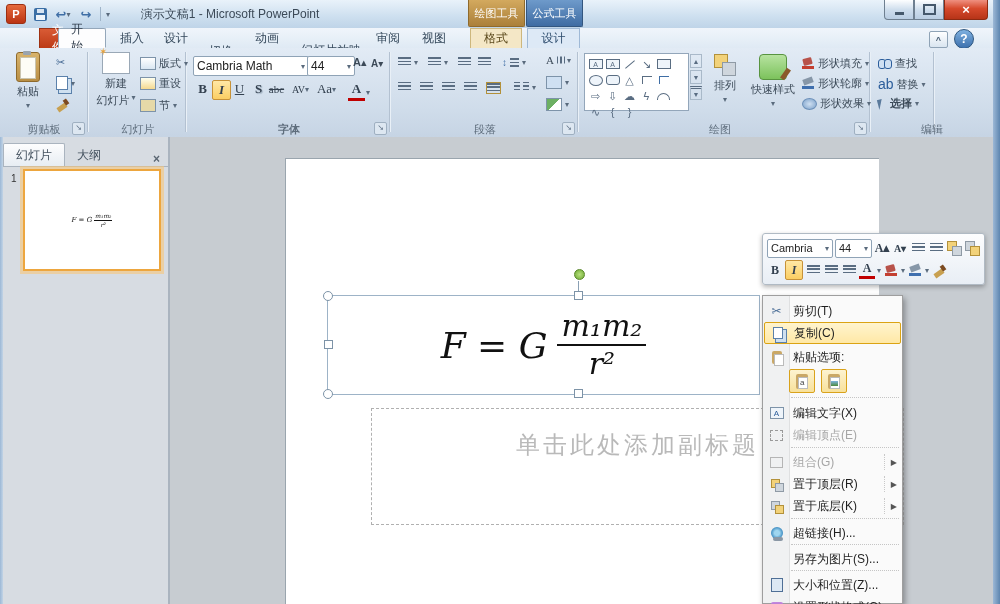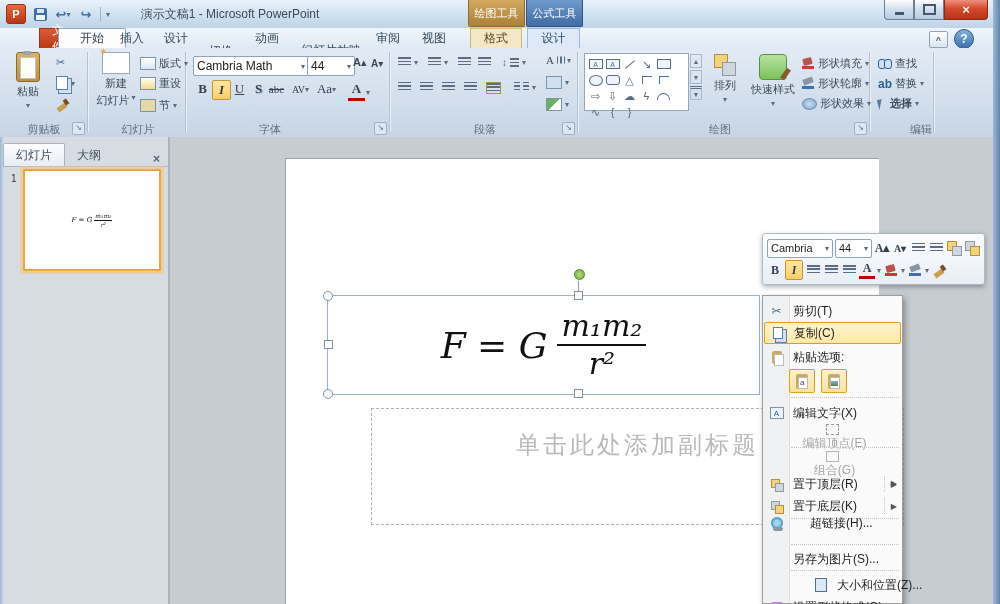--- a/index.html
+++ b/index.html
@@ -95,21 +95,21 @@
   .fill-ic:before{content:"";position:absolute;left:1px;top:0;width:9px;height:7px;background:#b8524a;transform:rotate(-15deg);border-radius:1px;}
   .fill-ic:after{content:"";position:absolute;left:0;bottom:0;width:12px;height:3px;background:#c33f31;}
   .outline-ic{width:13px;height:11px;position:relative;}
   .outline-ic:before{content:"";position:absolute;left:1px;top:0;width:10px;height:6px;background:#8797a8;transform:rotate(-20deg);}
   .outline-ic:after{content:"";position:absolute;left:0;bottom:0;width:12px;height:3px;background:#3f6fae;}
   .effect-ic{width:13px;height:10px;border-radius:50%;background:radial-gradient(#cfe0f2,#7ba0c9);border:1px solid #6b8fb8;}
   .find-ic{width:14px;height:9px;position:relative;}
   .find-ic:before,.find-ic:after{content:"";position:absolute;top:0;width:6px;height:8px;border:1.5px solid #2b5d9b;border-radius:3px;background:#cfe0f2;}
   .find-ic:before{left:0;} .find-ic:after{right:0;}
   .select-ic{width:0;height:0;border-left:5px solid #5a7a9c;border-right:4px solid transparent;border-bottom:10px solid transparent;transform:rotate(-15deg);}
-  .replace-ic{font-size:12px;color:#2b5d9b;font-weight:bold;}
+  .replace-ic{font-size:14px;color:#2b5d9b;font-weight:normal;}
   
   .panel{left:3px;top:137px;width:165px;height:467px;background:#d7dce2;}
   .panel-tabs{position:absolute;left:0;top:6px;width:165px;height:23px;border-bottom:1px solid #aab4bf;display:flex;align-items:flex-end;}
   .ptab{height:22px;display:flex;align-items:center;padding:0 12px;font-size:12px;color:#44525f;}
   .ptab-active{background:linear-gradient(#fdfdfe,#e7edf3);border:1px solid #aab4bf;border-bottom:none;border-radius:2px 2px 0 0;}
   .ptab-close{margin-left:auto;margin-right:8px;color:#5a6672;font-weight:bold;font-size:12px;}
   .thumb-num{position:absolute;left:8px;top:36px;font-size:10px;color:#333;}
   .thumb{position:absolute;left:20px;top:32px;width:134px;height:98px;background:#fff;
      border:2px solid #eda63e;box-shadow:0 0 0 3px rgba(247,199,124,.6);display:flex;align-items:center;justify-content:center;}
   .splitter{left:168px;top:137px;width:2px;height:467px;background:#aab4bf;}
@@ -142,21 +142,21 @@
   .mb-btn.active{background:linear-gradient(#ffe8a6,#fbce63);border:1px solid #c79239;border-radius:2px;}
   
   .menu{left:762px;top:295px;width:141px;height:309px;background:#fafafa;border:1px solid #9e9e9e;
      box-shadow:2px 3px 6px rgba(0,0,0,.35);box-sizing:border-box;}
   .menu-gutter{position:absolute;left:0;top:0;width:26px;height:100%;background:#f0f1f2;border-right:1px solid #dfe0e1;}
   .mi{position:absolute;left:1px;width:137px;height:22px;display:flex;align-items:center;font-size:12px;color:#1f1f1f;}
   .mi .mic{width:25px;display:flex;align-items:center;justify-content:center;flex:none;}
   .mi .lbl{padding-left:4px;white-space:nowrap;}
   .mi .arrow{margin-left:auto;padding-right:4px;color:#555;font-size:8px;border-left:1px dotted #c8c8c8;padding-left:6px;height:16px;display:flex;align-items:center;}
   .mi.hl{background:linear-gradient(#fff4ce,#ffe8a6);border:1px solid #dba313;border-radius:2px;width:135px;height:20px;}
-  .mi.disabled{color:#a6a6a6;flex-direction:column;}
+  .mi.disabled{color:#a6a6a6;}
   .msep{position:absolute;left:28px;width:108px;border-top:1px dotted #c5c5c5;}
   .paste-btn{width:24px;height:22px;background:linear-gradient(#fdf3d1,#f8e19b);border:1px solid #d9a21b;border-radius:2px;
      display:flex;align-items:center;justify-content:center;margin-right:6px;}
   .pb-ic{width:12px;height:15px;background:#caa866;border-radius:2px;position:relative;}
   .pb-ic:before{content:"";position:absolute;left:2px;top:3px;width:8px;height:10px;background:#fff;border:1px solid #bbb;}
   .pb-ic.pic:after{content:"";position:absolute;left:3px;top:7px;width:7px;height:5px;background:linear-gradient(#7fb2e0,#4d8a3d);}
   .pb-ic.txt:after{content:"a";position:absolute;left:4px;top:4px;font-size:8px;color:#444;}
   .mic-sq{width:11px;height:11px;}
   .globe-ic{width:12px;height:12px;border-radius:50%;background:radial-gradient(#9fd6f0 30%,#3f8dc2 70%,#2c6f9e);position:relative;}
   .globe-ic:after{content:"";position:absolute;left:2px;bottom:-2px;width:10px;height:4px;background:#8a97a5;border-radius:2px;}
@@ -190,21 +190,21 @@
       <span class="bar"></span>
     </span>
   <span class="wc wc-max">
       <span class="box"></span>
     </span>
   <span class="wc wc-close">×</span>
 </div>
 
 <div class="abs tabrow"></div>
 <div class="abs tab tab-file" style="left:10px;top:28px;width:46px;">文件</div>
-<div class="abs tab tab-active" style="left:58px;top:28px;width:68px;font-family:Liberation Mono, monospace;">开始</div>
+<div class="abs tab tab-active" style="left:58px;top:28px;width:48px;font-family:Liberation Mono, monospace;">开始</div>
 <div class="abs tab" style="left:108px;top:28px;">插入</div>
 <div class="abs tab" style="left:152px;top:28px;">设计</div>
 <div class="abs tab" style="left:197px;top:41px;text-align:center;">切换</div>
 <div class="abs tab" style="left:243px;top:28px;">动画</div>
 <div class="abs tab" style="left:289px;top:40px;">幻灯片放映</div>
 <div class="abs tab" style="left:364px;top:28px;">审阅</div>
 <div class="abs tab" style="left:410px;top:28px;">视图</div>
 <div class="abs tab tab-ctx-draw" style="left:470px;top:28px;width:52px;">格式</div>
 <div class="abs tab tab-ctx-eq" style="left:527px;top:28px;width:53px;">设计</div>
 <div class="abs ribbon-collapse">^</div>
@@ -281,21 +281,21 @@
       <span class="dd">▾</span>
     </div>
   <div class="fbtn" style="position:absolute;left:318px;top:32px;">
       <span>Aa</span>
       <span class="dd">▾</span>
     </div>
   <div class="fbtn" style="position:absolute;left:348px;top:32px;font-weight:bold;border-bottom:3px solid #c00000;">
       <span>A</span>
     </div>
   <div class="dd" style="position:absolute;left:366px;top:40px;">▾</div>
-  <div class="grp-label" style="left:240px;width:60px;">字体</div>
+  <div class="grp-label" style="left:259px;width:60px;font-weight:bold;">字体</div>
   <div class="launcher" style="left:374px;">↘</div>
 
   <div class="smallbtn" style="left:398px;top:9px;">
       <span class="bars"></span>
       <span class="dd">▾</span>
     </div>
   <div class="smallbtn" style="left:428px;top:9px;">
       <span class="bars"></span>
       <span class="dd">▾</span>
     </div>
@@ -427,21 +427,21 @@
   <div class="smallbtn" style="left:878px;top:28px;">
       <span class="replace-ic">ab</span>
       <span>替换</span>
       <span class="dd">▾</span>
     </div>
   <div class="smallbtn" style="left:878px;top:48px;font-weight:bold;">
       <span class="select-ic"></span>
       <span>选择</span>
       <span class="dd">▾</span>
     </div>
-  <div class="grp-label" style="left:872px;width:60px;text-align:right;">编辑</div>
+  <div class="grp-label" style="left:902px;width:60px;">编辑</div>
 </div>
 
 <div class="abs panel">
   <div class="panel-tabs">
     <span class="ptab ptab-active">幻灯片</span>
     <span class="ptab">大纲</span>
     <span class="ptab-close">×</span>
   </div>
   <span class="thumb-num">1</span>
   <div class="thumb">
@@ -607,33 +607,33 @@
     <span class="mic">
         <span class="arrange-ic mic-sq">
           <span class="sq2" style="left:0;top:0;width:7px;height:7px;"></span>
           <span class="sq1" style="left:4px;top:4px;width:7px;height:7px;"></span>
         </span>
       </span>
     <span class="lbl">置于底层(K)</span>
     <span class="arrow">▶</span>
   </div>
   <div class="msep" style="top:222px;"></div>
-  <div class="mi" style="top:216px;gap:17px;">
+  <div class="mi" style="top:226px;">
     <span class="mic">
         <span class="globe-ic"></span>
       </span>
     <span class="lbl">超链接(H)...</span>
   </div>
   <div class="msep" style="top:248px;"></div>
   <div class="mi" style="top:252px;">
     <span class="mic"></span>
     <span class="lbl">另存为图片(S)...</span>
   </div>
   <div class="msep" style="top:274px;"></div>
-  <div class="mi" style="top:278px;margin-left:44px;">
+  <div class="mi" style="top:278px;">
     <span class="mic">
         <span class="sizepos-ic"></span>
       </span>
     <span class="lbl">大小和位置(Z)...</span>
   </div>
   <div class="mi" style="top:300px;">
     <span class="mic">
         <span class="fmt-ic"></span>
       </span>
     <span class="lbl">设置形状格式(O)...</span>

